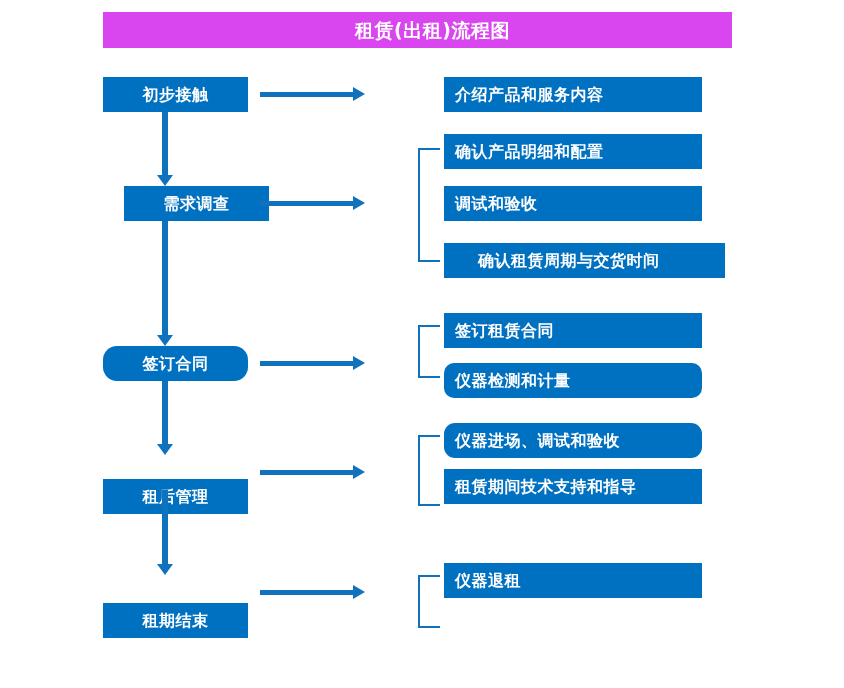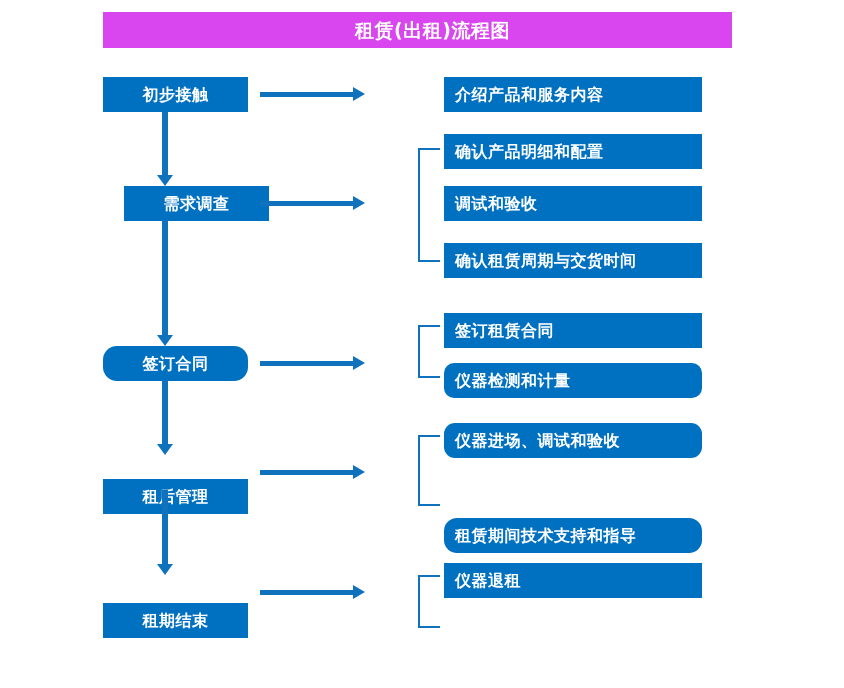--- a/index.html
+++ b/index.html
@@ -224,37 +224,37 @@
   </div>
 
   <div class="task-box" style="top:134px;">
     <span class="task-label">确认产品明细和配置</span>
   </div>
 
   <div class="task-box" style="top:186px;">
     <span class="task-label">调试和验收</span>
   </div>
 
-  <div class="task-box" style="top:243px;">
+  <div class="task-box" style="top:243px;padding-left:23px;">
     <span class="task-label">确认租赁周期与交货时间</span>
   </div>
 
   <div class="task-box" style="top:313px;">
     <span class="task-label">签订租赁合同</span>
   </div>
 
   <div class="task-box" style="top:363px;border-radius:10px;">
     <span class="task-label">仪器检测和计量</span>
   </div>
 
   <div class="task-box" style="top:423px;border-radius:11px;">
     <span class="task-label">仪器进场、调试和验收</span>
   </div>
 
-  <div class="task-box" style="top:518px;border-radius:13px;">
+  <div class="task-box" style="top:469px;">
     <span class="task-label">租赁期间技术支持和指导</span>
   </div>
 
   <div class="task-box" style="top:563px;">
     <span class="task-label">仪器退租</span>
   </div>
 
 
 </div>
 

